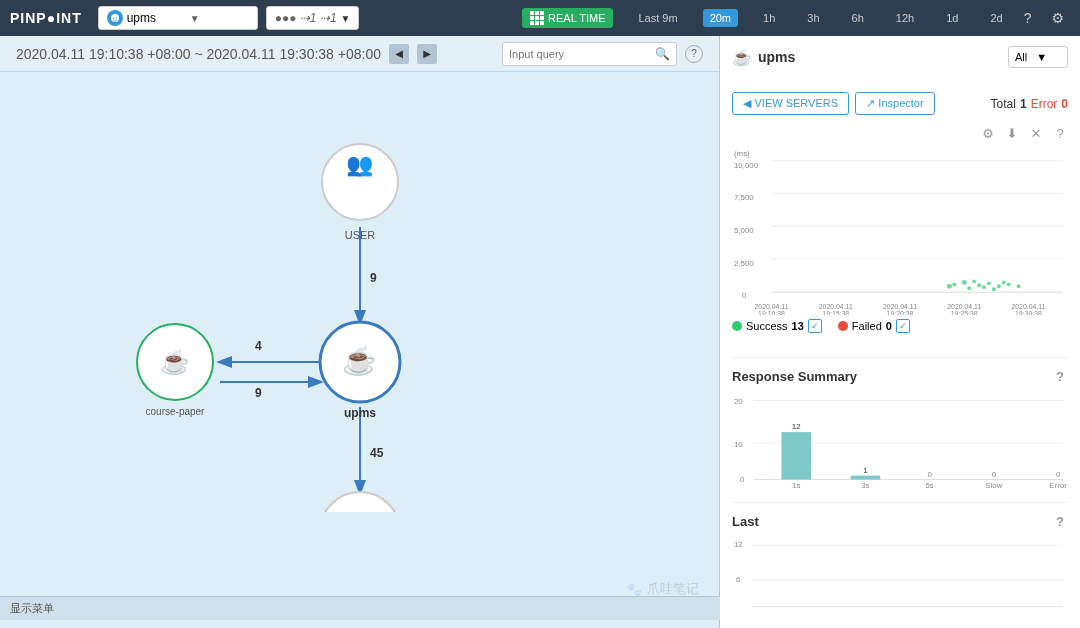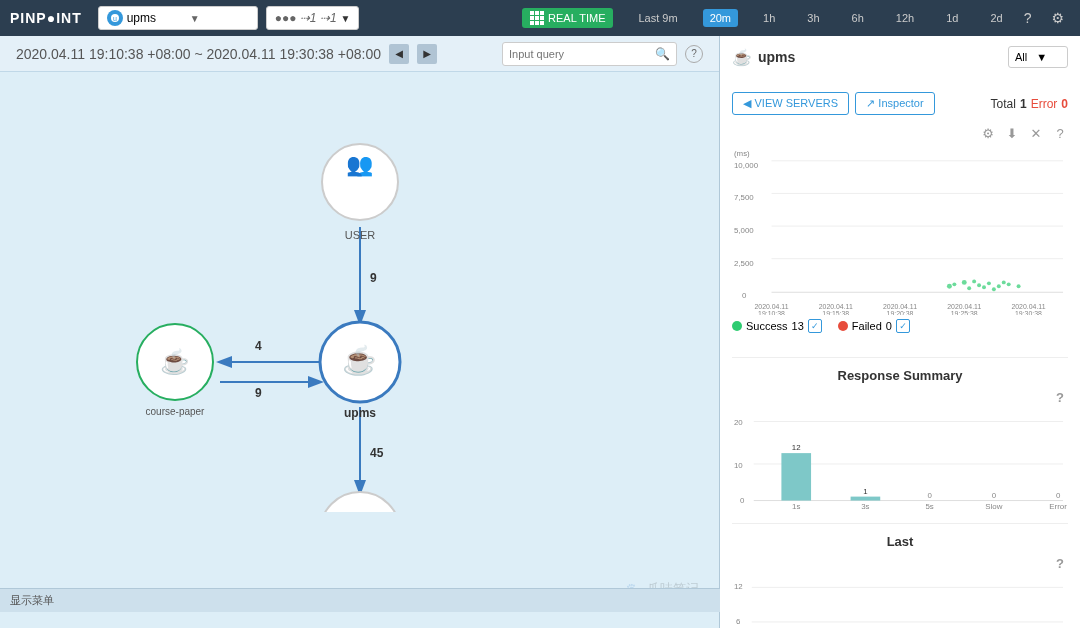--- a/index.html
+++ b/index.html
@@ -271,35 +271,35 @@
       align-items: center;
     }
     .legend-dot {
       width: 10px; height: 10px;
       border-radius: 50%;
       display: inline-block;
     }
     .legend-item {
       display: flex; align-items: center; gap: 4px;
     }
-    .legend-count { font-weight: normal; }
+    .legend-count { font-weight: bold; }
     .legend-check {
       width: 14px; height: 14px;
       border: 1px solid #3498db;
       border-radius: 2px;
       display: flex; align-items: center; justify-content: center;
       font-size: 9px; color: #3498db;
     }
 
     .section-title {
       font-size: 13px;
       font-weight: bold;
       color: #333;
       margin-bottom: 8px;
-      display: flex; align-items: center; gap: 6px; flex-direction: column;
+      display: flex; align-items: center; gap: 6px;
     }
 
     
     #bar-chart {
       width: 100%;
       height: 100px;
       position: relative;
     }
 
     .section-divider {
@@ -322,21 +322,21 @@
       right: 20px;
       color: rgba(0,0,0,0.15);
       font-size: 13px;
       display: flex; align-items: center; gap: 4px;
       pointer-events: none;
     }
 
     
     #status-bar {
       position: absolute;
-      bottom: 16px;
+      bottom: 8px;
       left: 0;
       width: 720px;
       height: 24px;
       background: #cde0ec;
       display: flex; align-items: center;
       padding: 0 10px;
       font-size: 11px;
       color: #555;
       border-top: 1px solid #b0c8d8;
     }

